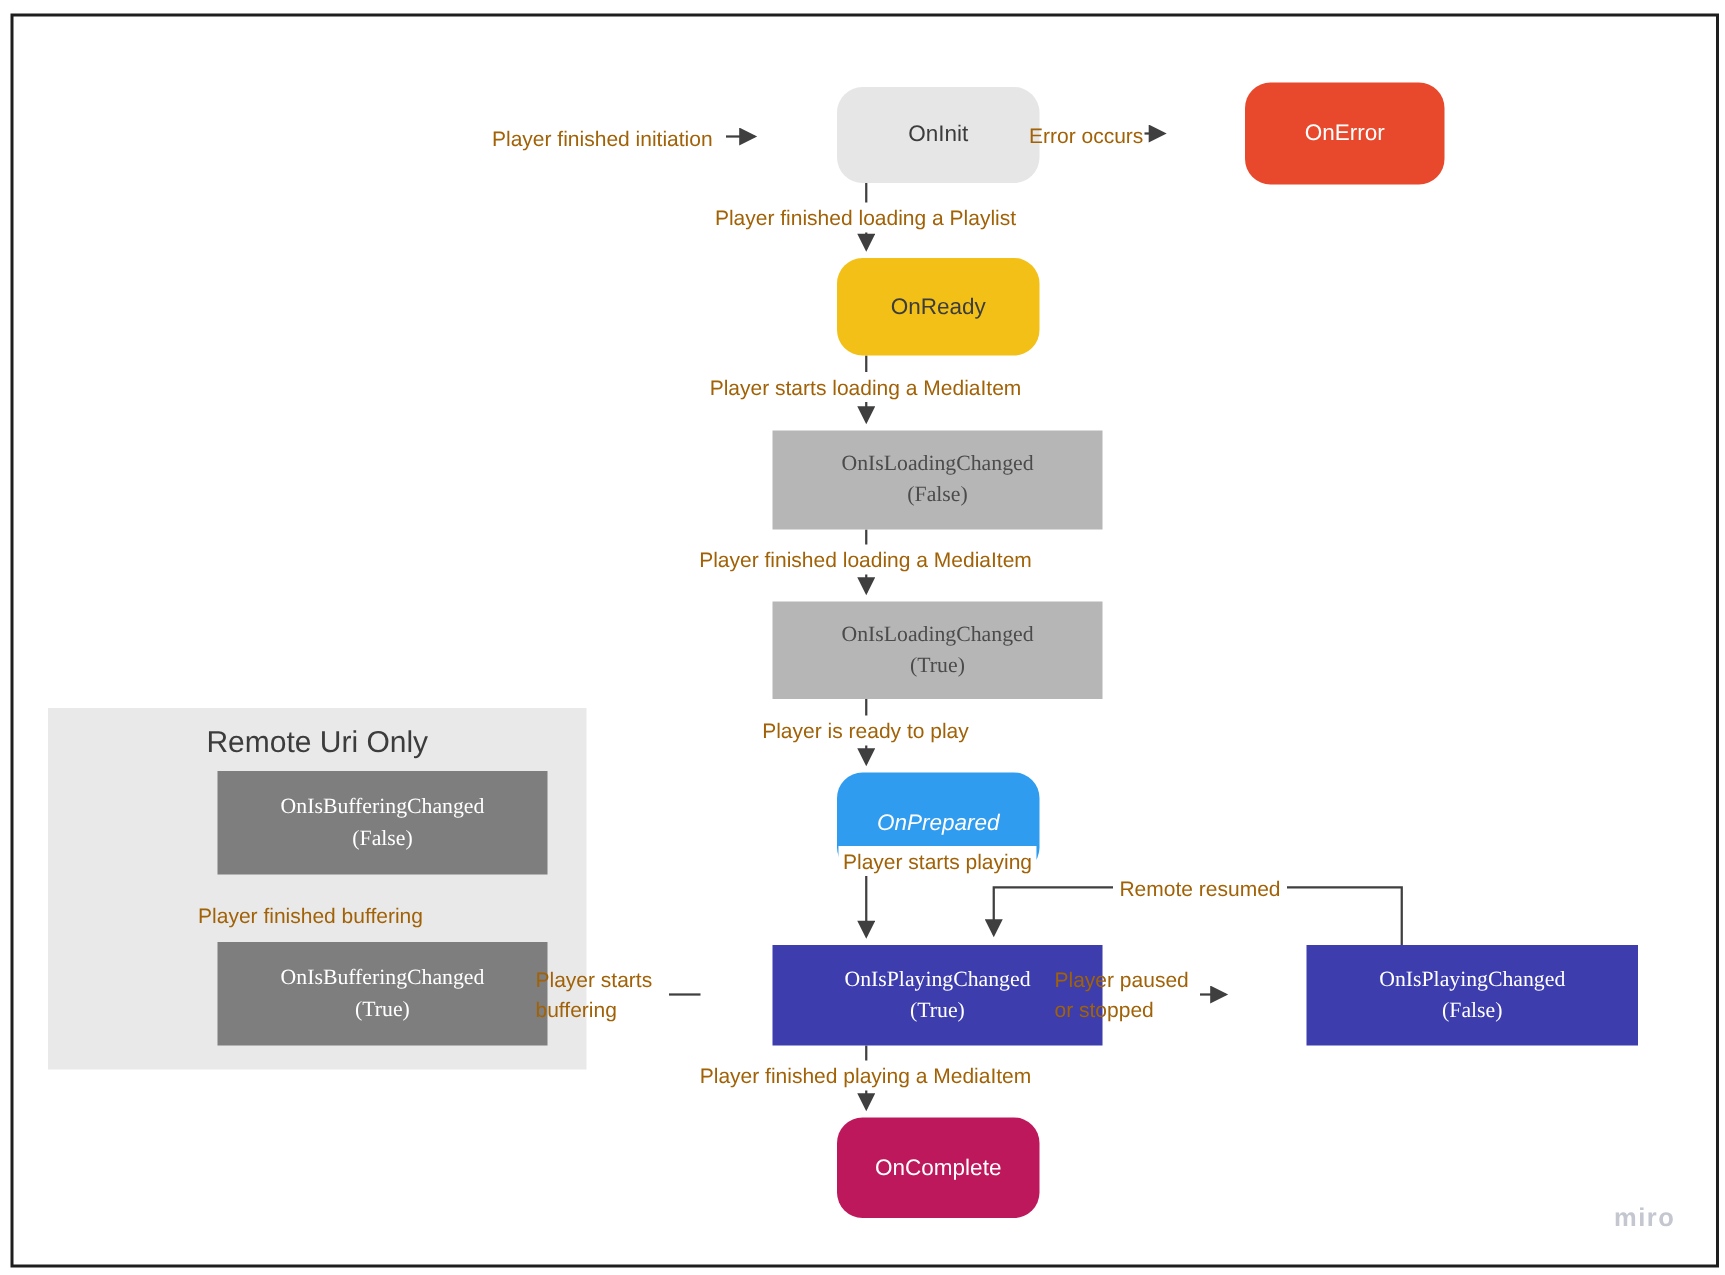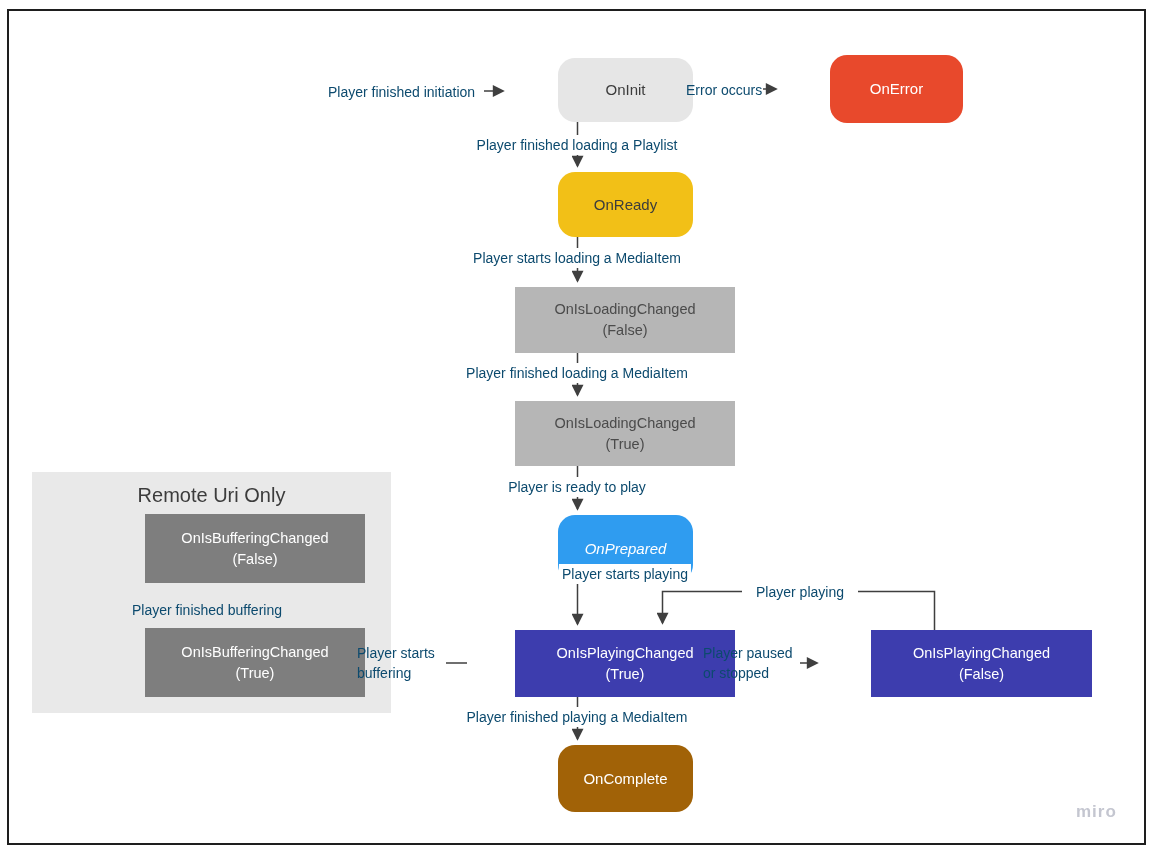--- a/index.html
+++ b/index.html
@@ -11,44 +11,44 @@
     position:absolute;left:7px;top:9px;right:4px;bottom:5px;
     border:2px solid #1e1e1e;pointer-events:none;
   }
   .wires{position:absolute;left:0;top:0;width:1150px;height:850px;}
   .node{
     position:absolute;display:flex;align-items:center;justify-content:center;
     text-align:center;white-space:pre-line;font-size:15px;font-weight:500;
     line-height:1.42;box-sizing:border-box;margin-left:48px;
   }
   .rounded{border-radius:17px;}
-  .rect{font-size:14.5px;}
+  .rect{font-size:14.5px;font-family:Liberation Serif, serif;}
   .light-text{color:#ffffff;}
   .dark-text{color:#3c3c3c;}
   .gray-text{color:#4b4b4b;}
   .n-oninit{left:510px;top:58px;width:135px;height:64px;background:#e6e6e6;}
   .n-onerror{left:782px;top:55px;width:133px;height:68px;background:#e8492c;}
   .n-onready{left:510px;top:172px;width:135px;height:65px;background:#f2c017;}
   .n-loading-false{left:467px;top:287px;width:220px;height:66px;background:#b6b6b6;}
   .n-loading-true{left:467px;top:401px;width:220px;height:65px;background:#b6b6b6;}
   .n-onprepared{left:510px;top:515px;width:135px;height:67px;background:#2f9cf0;font-style:italic;}
   .n-playing-true{left:467px;top:630px;width:220px;height:67px;background:#3d3dae;}
   .n-playing-false{left:823px;top:630px;width:221px;height:67px;background:#3d3dae;}
-  .n-oncomplete{left:510px;top:745px;width:135px;height:67px;background:#a16207;}
+  .n-oncomplete{left:510px;top:745px;width:135px;height:67px;background:#be185d;}
   .n-buffering-false{left:97px;top:514px;width:220px;height:69px;background:#7e7e7e;}
   .n-buffering-true{left:97px;top:628px;width:220px;height:69px;background:#7e7e7e;}
   .group{
     position:absolute;left:32px;top:472px;width:359px;height:241px;background:#e9e9e9;
   }
   .group-title{
     position:absolute;left:32px;top:484px;width:359px;text-align:center;
     color:#3c3c3c;font-size:20px;
   }
   .elabel{
-    position:absolute;color:#0c4a6e;font-size:14px;line-height:20px;
+    position:absolute;color:#a16207;font-size:14px;line-height:20px;
     white-space:pre-line;
   }
   .elabel.centered{transform:translateX(-50%);text-align:center;background:#ffffff;padding:0 3px;}
   .watermark{
     position:absolute;left:1076px;top:802px;color:#c4c6d0;font-size:17px;
     font-weight:600;letter-spacing:1px;
   }
 </style>
 </head>
 <body>
@@ -108,19 +108,19 @@
   <div class="elabel" style="left:328px;top:82px;">Player finished initiation</div>
   <div class="elabel" style="left:686px;top:80px;">Error occurs</div>
   <div class="elabel centered" style="left:577px;top:135px;">Player finished loading a Playlist</div>
   <div class="elabel centered" style="left:577px;top:248px;">Player starts loading a MediaItem</div>
   <div class="elabel centered" style="left:577px;top:363px;">Player finished loading a MediaItem</div>
   <div class="elabel centered" style="left:577px;top:477px;">Player is ready to play</div>
   <div class="elabel centered" style="left:577px;top:564px;margin-left:48px;">Player starts playing</div>
   <div class="elabel centered" style="left:577px;top:707px;">Player finished playing a MediaItem</div>
   <div class="elabel" style="left:703px;top:643px;">Player paused
 or stopped</div>
-  <div class="elabel centered" style="left:800px;top:582px;background:transparent;">Player playing</div>
+  <div class="elabel centered" style="left:800px;top:582px;background:transparent;">Remote resumed</div>
   <div class="elabel" style="left:357px;top:643px;">Player starts
 buffering</div>
   <div class="elabel centered" style="left:207px;top:600px;background:transparent;">Player finished buffering</div>
 
   <div class="watermark">miro</div>
 </div>
 
 </body></html>

